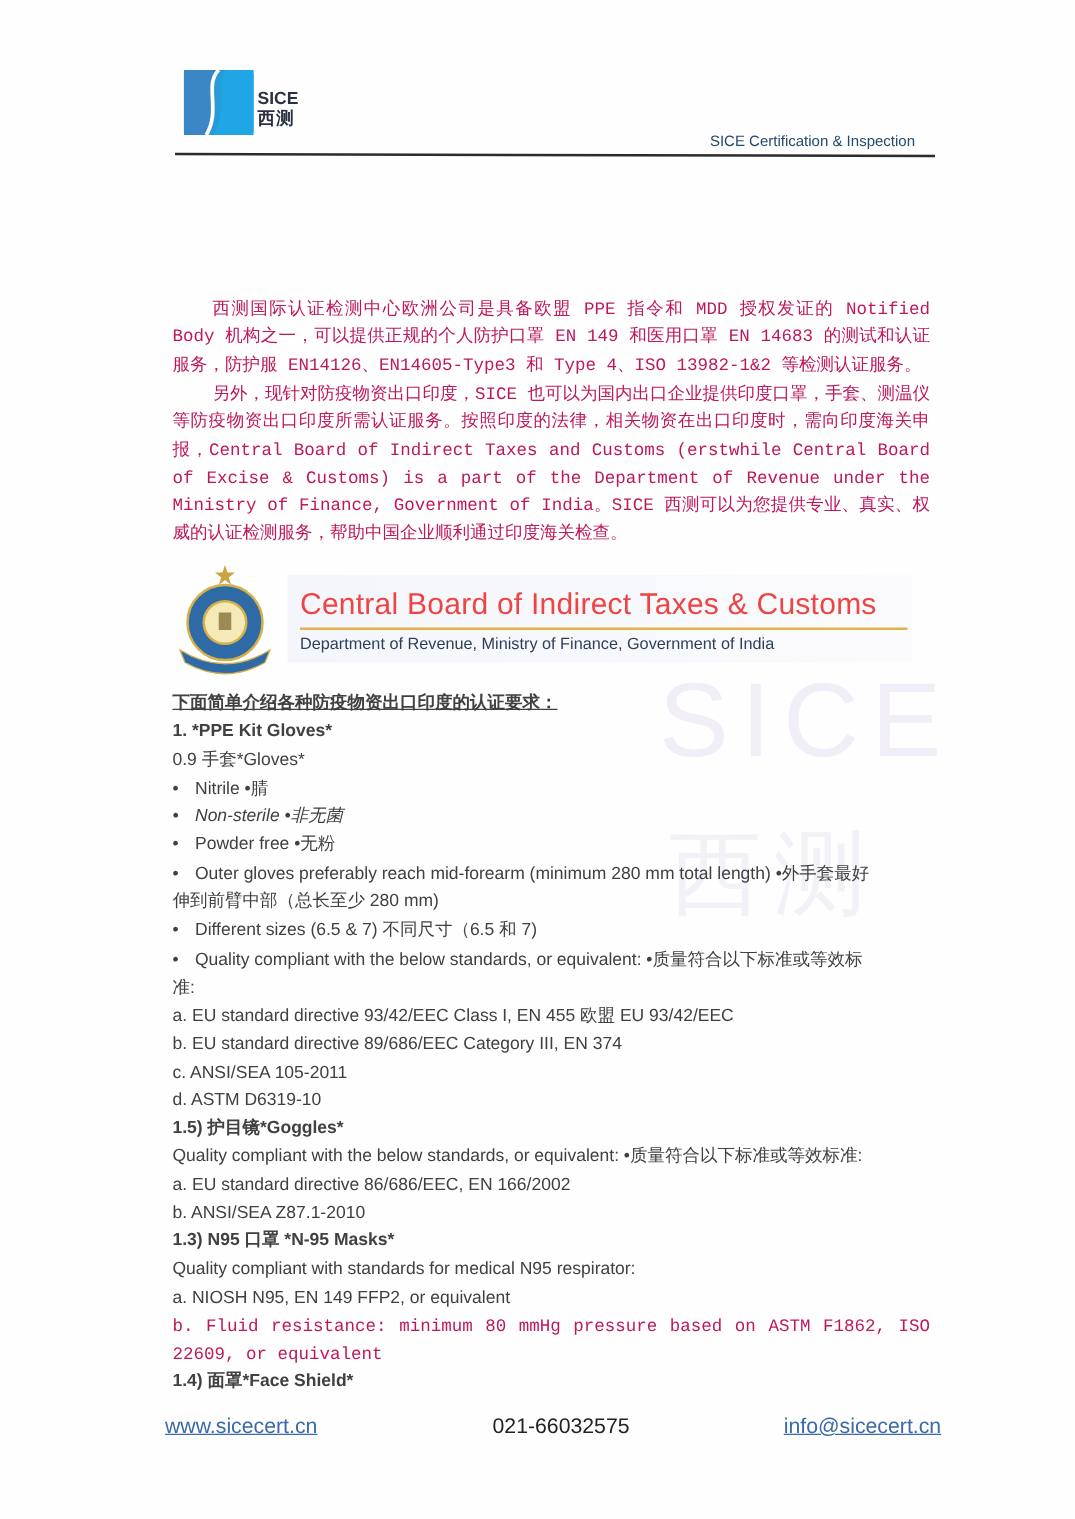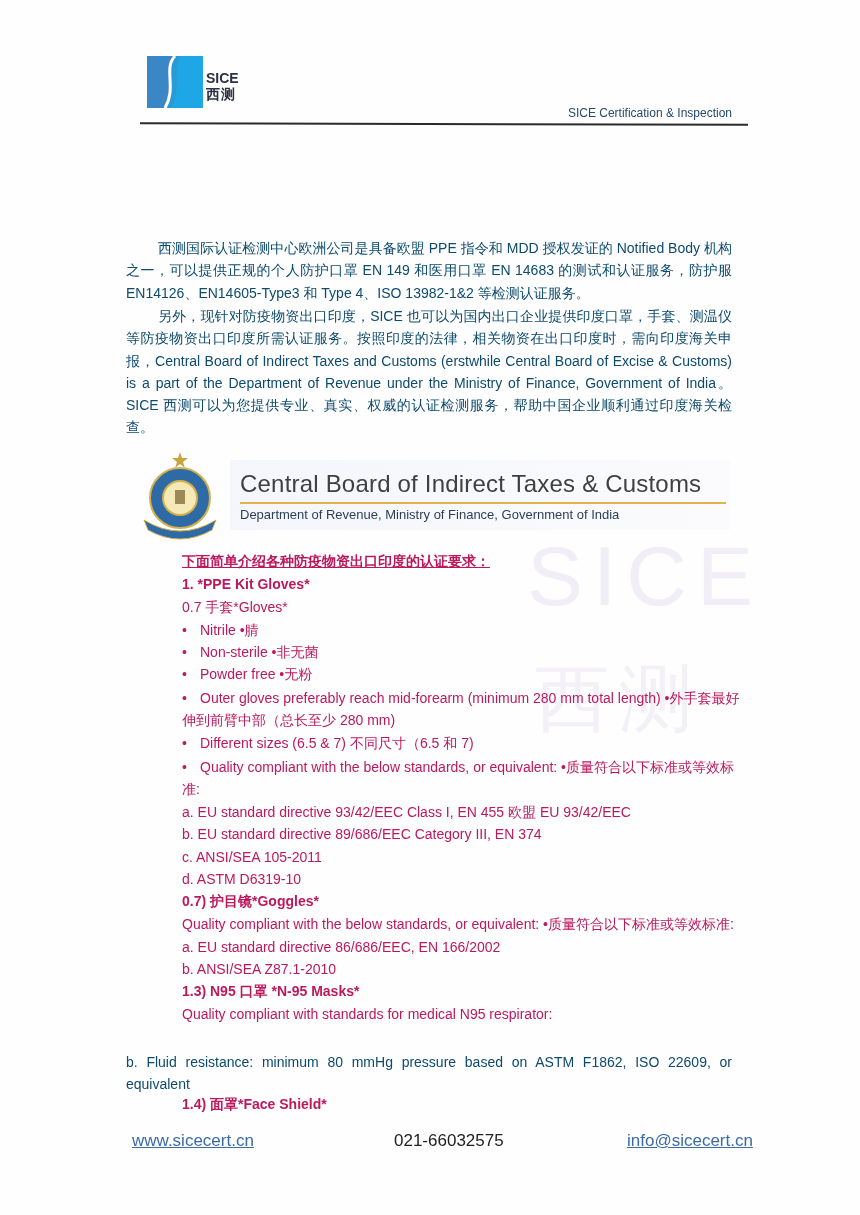--- a/index.html
+++ b/index.html
@@ -13,36 +13,36 @@
   .logo-text .cn { font-size:14px; letter-spacing:1px; }
   .header-right { position:absolute; right:128px; top:106px; font-size:12px; color:#244a6e; }
   .header-rule { position:absolute; left:140px; width:608px; top:123px; height:2px; background:#2b2b2b; transform:rotate(0.15deg); }
 
   
   .title { position:absolute; left:0; width:860px; top:176px; text-align:center; font-size:22px; color:#2a5a86; }
   .title .bold { font-weight:bold; }
   .title .light { font-weight:normal; margin-left:10px; }
 
   
-  .para { position:absolute; left:126px; width:606px; font-size:14px; line-height:22.3px; color:#0c4a6e; text-align:justify; }
+  .para { position:absolute; left:138px; width:606px; font-size:14px; line-height:22.3px; color:#be185d; text-align:justify;font-family:Liberation Mono, monospace; }
   .indent { text-indent:32px; }
 
   
   .cbic { position:absolute; left:140px; top:450px; width:590px; height:90px; }
   .cbic-bg { position:absolute; left:90px; top:10px; width:500px; height:70px; background:linear-gradient(90deg,#f4f6fb,#fbfbfd); }
   .emblem { position:absolute; left:0; top:0; width:95px; height:90px; }
-  .cbic-title { position:absolute; left:100px; top:20px; font-size:24px; color:#404040; white-space:nowrap; letter-spacing:0.2px; }
+  .cbic-title { position:absolute; left:100px; top:20px; font-size:24px; color:#ef4444; white-space:nowrap; letter-spacing:0.2px; }
   .cbic-rule { position:absolute; left:100px; top:52px; width:486px; height:2px; background:#e2b34a; }
   .cbic-sub { position:absolute; left:100px; top:57px; font-size:13px; color:#2b3f57; white-space:nowrap; }
 
   
   .wm-sice { position:absolute; left:527px; top:528px; font-size:84px; letter-spacing:10px; color:#f1eef8; font-weight:normal; }
   .wm-cn { position:absolute; left:535px; top:650px; font-size:74px; color:#f3f0f8; letter-spacing:10px; }
 
-  .line { position:absolute; left:138px; font-size:14px; white-space:nowrap; color:#be185d;margin-left:44px; }
+  .line { position:absolute; left:138px; font-size:14px; white-space:nowrap; color:#404040; }
   .bold { font-weight:bold; }
   .u { text-decoration:underline; }
   .bullet::before { content:"•"; display:inline-block; width:18px; }
 
   
   .footer { position:absolute; top:1131px; font-size:17px; }
   .link { color:#3a6aa8; text-decoration:underline; }
 </style>
 </head>
 <body>
@@ -78,43 +78,44 @@
       <rect x="35" y="40" width="10" height="14" fill="#9c8a55"></rect>
       <path d="M4 70 Q40 92 76 70 L72 80 Q40 98 8 80 Z" fill="#2e6aa6" stroke="#d5b04a" stroke-width="1"></path>
     </svg>
     <div class="cbic-title">Central Board of Indirect Taxes &amp; Customs</div>
     <div class="cbic-rule"></div>
     <div class="cbic-sub">Department of Revenue, Ministry of Finance, Government of India</div>
   </div>
 
   <div class="line bold u" style="top:553px;">下面简单介绍各种防疫物资出口印度的认证要求：</div>
   <div class="line bold" style="top:576px;">1. *PPE Kit Gloves*</div>
-  <div class="line" style="top:599px;">0.7  手套*Gloves*</div>
+  <div class="line" style="top:599px;">0.9  手套*Gloves*</div>
 
   <div class="line bullet" style="top:622px;">Nitrile •腈</div>
-  <div class="line bullet" style="top:644px;">Non-sterile •非无菌</div>
+  <div class="line bullet" style="top:644px;font-style:italic;">Non-sterile •非无菌</div>
   <div class="line bullet" style="top:666px;">Powder free •无粉</div>
   <div class="line bullet" style="top:690px;">Outer gloves preferably reach mid-forearm (minimum 280   mm total length) •外手套最好</div>
   <div class="line" style="top:712px;">伸到前臂中部（总长至少 280 mm)</div>
   <div class="line bullet" style="top:735px;">Different   sizes  (6.5 &amp; 7) 不同尺寸（6.5 和 7)</div>
   <div class="line bullet" style="top:759px;">Quality compliant with the below standards, or equivalent: •质量符合以下标准或等效标</div>
   <div class="line" style="top:781px;">准:</div>
 
   <div class="line" style="top:804px;">a.   EU standard directive 93/42/EEC Class I, EN 455 欧盟 EU 93/42/EEC</div>
   <div class="line" style="top:826px;">b.   EU standard directive 89/686/EEC Category III, EN 374</div>
   <div class="line" style="top:849px;text-align:right;">c. ANSI/SEA   105-2011</div>
   <div class="line" style="top:871px;">d.   ASTM   D6319-10</div>
 
-  <div class="line bold" style="top:893px;">0.7)  护目镜*Goggles*</div>
+  <div class="line bold" style="top:893px;">1.5)  护目镜*Goggles*</div>
   <div class="line" style="top:916px;">Quality compliant with the below standards, or equivalent: •质量符合以下标准或等效标准:</div>
   <div class="line" style="top:939px;">a. EU standard directive 86/686/EEC, EN   166/2002</div>
   <div class="line" style="top:961px;">b. ANSI/SEA Z87.1-2010</div>
 
   <div class="line bold" style="top:983px;">1.3) N95 口罩  *N-95 Masks*</div>
   <div class="line" style="top:1006px;">Quality compliant with standards for medical N95 respirator:</div>
+  <div class="line" style="top:1029px;">a.   NIOSH N95, EN 149 FFP2, or equivalent</div>
   <div class="para" style="top:1051px; line-height:22px; text-align:justify;">b.   Fluid resistance: minimum 80 mmHg pressure based on ASTM F1862, ISO 22609, or equivalent</div>
 
   <div class="line bold" style="top:1096px;text-align:right;">1.4)  面罩*Face Shield*</div>
 
   <a class="footer link" style="left:132px;">www.sicecert.cn</a>
   <div class="footer" style="left:394px; color:#222;">021-66032575</div>
   <a class="footer link" style="left:627px;">info@sicecert.cn</a>
 </div>
 
 </body></html>

